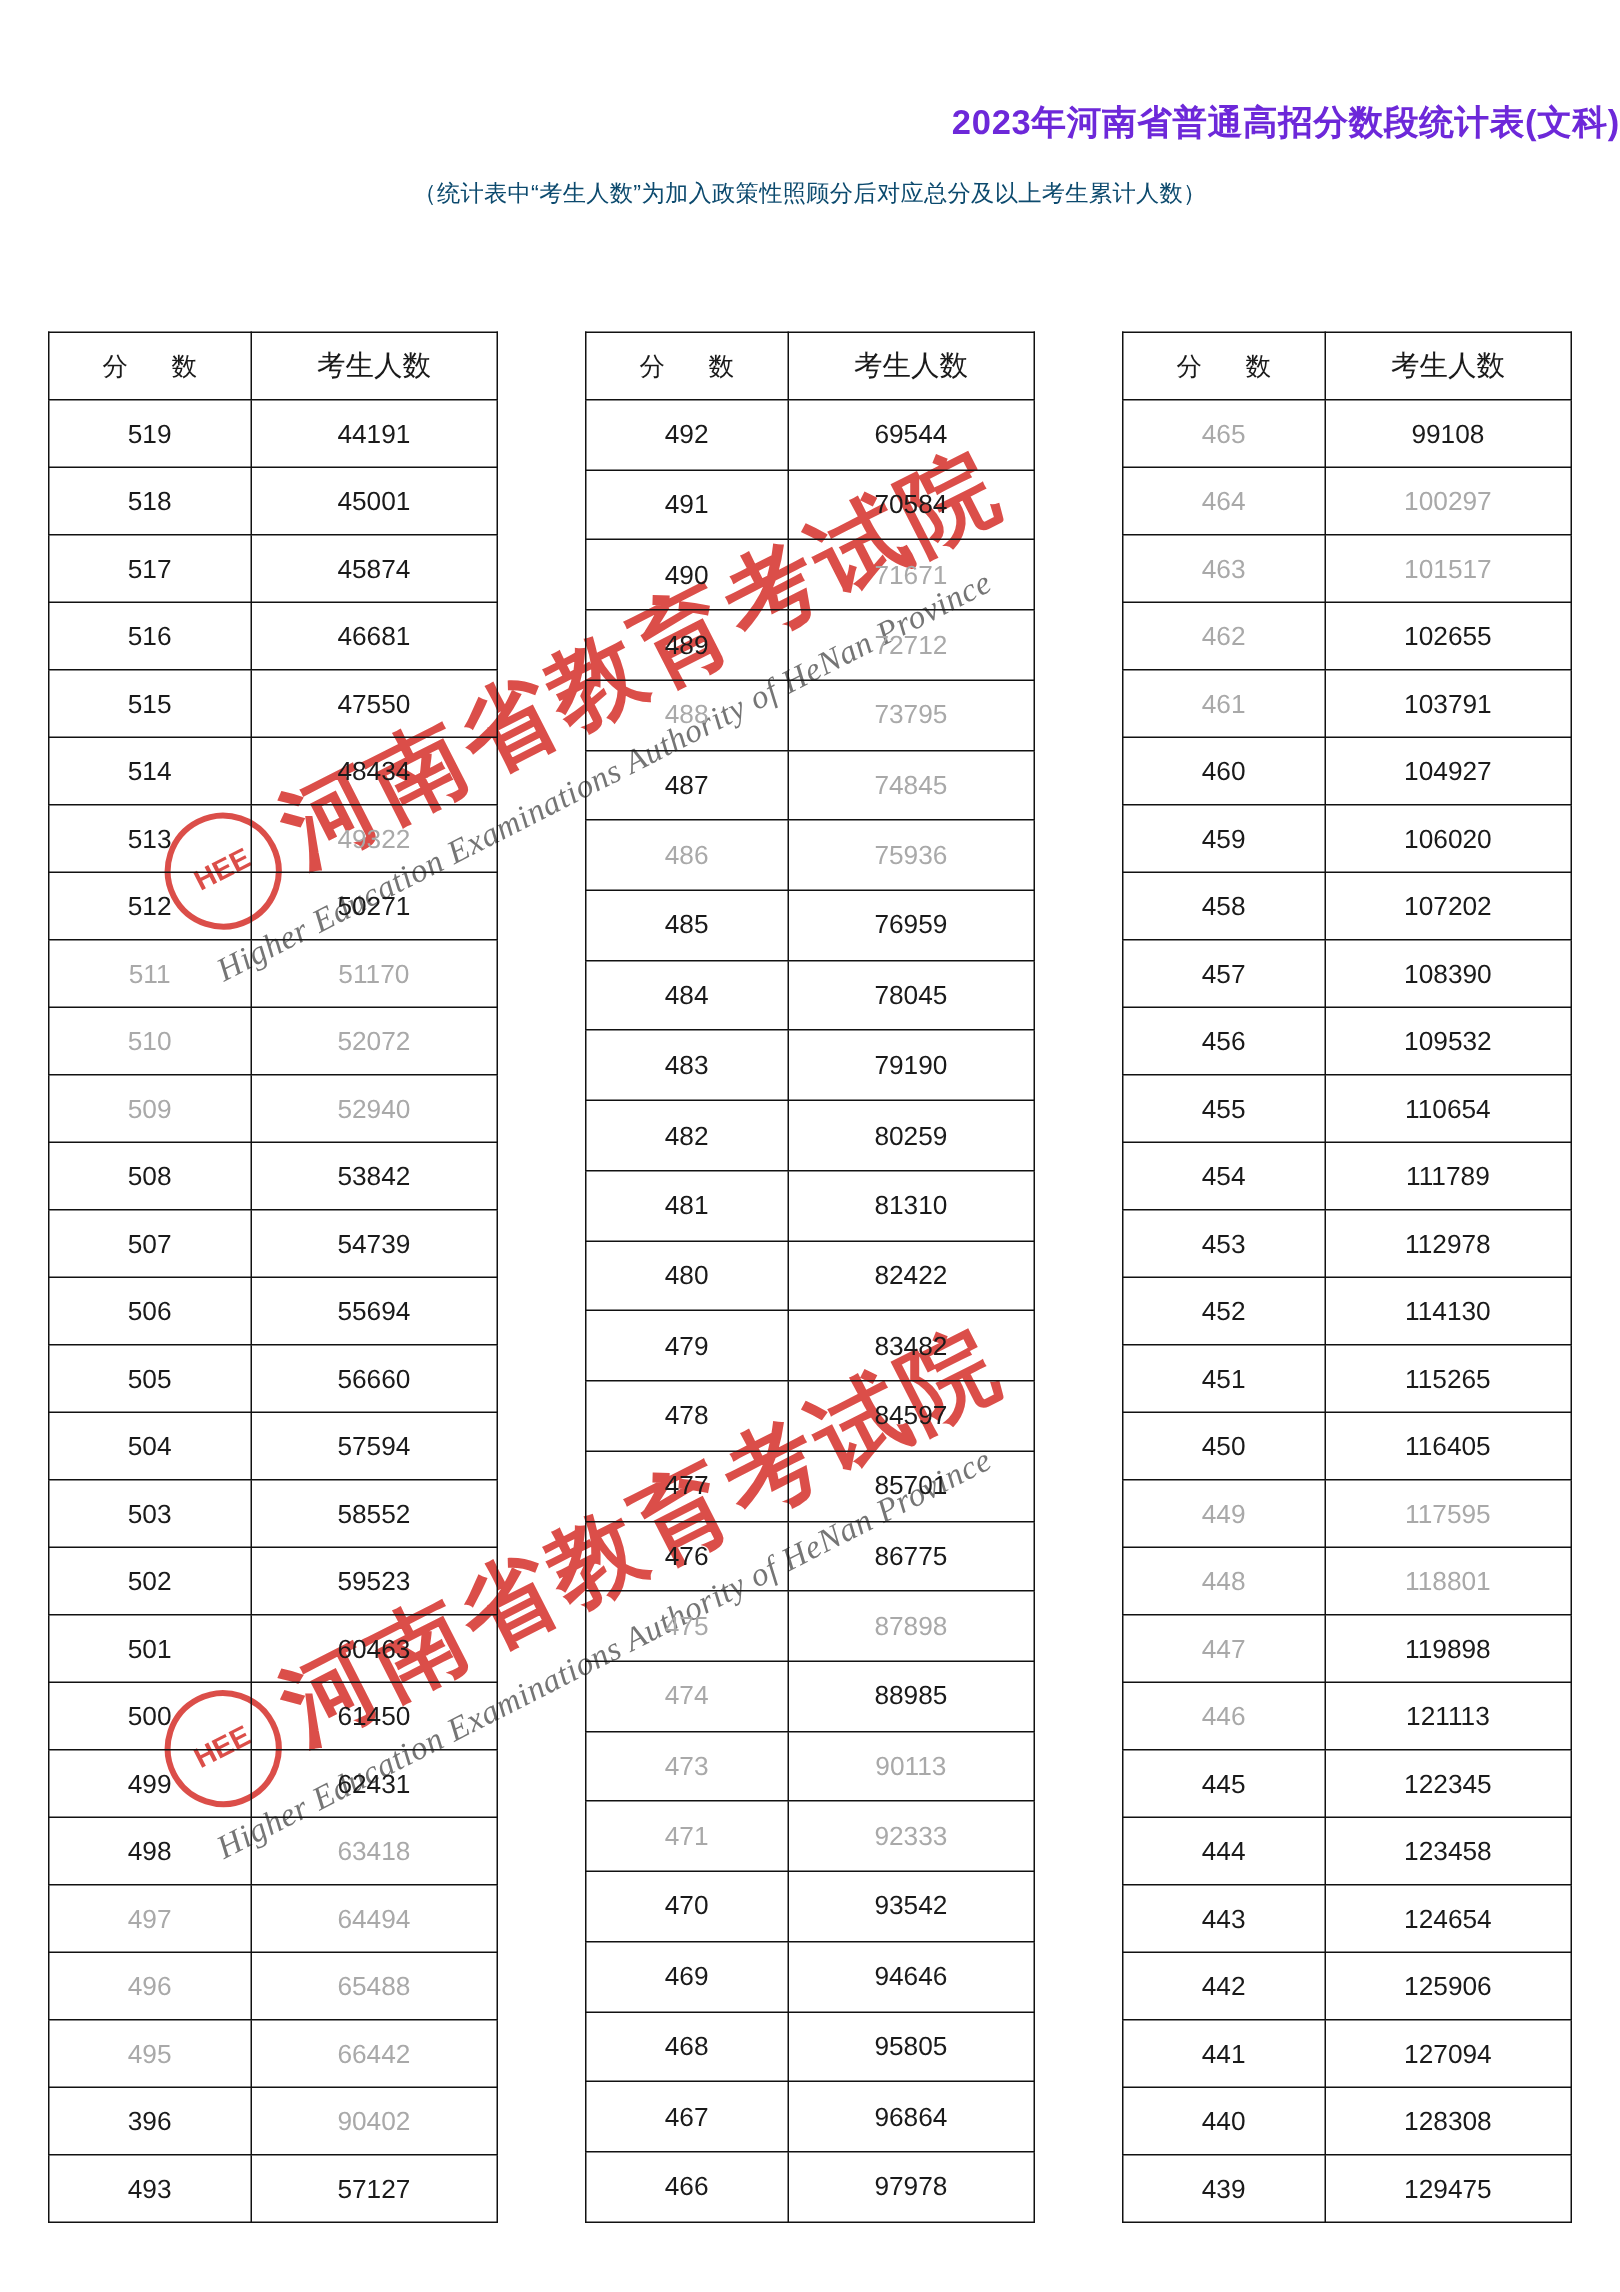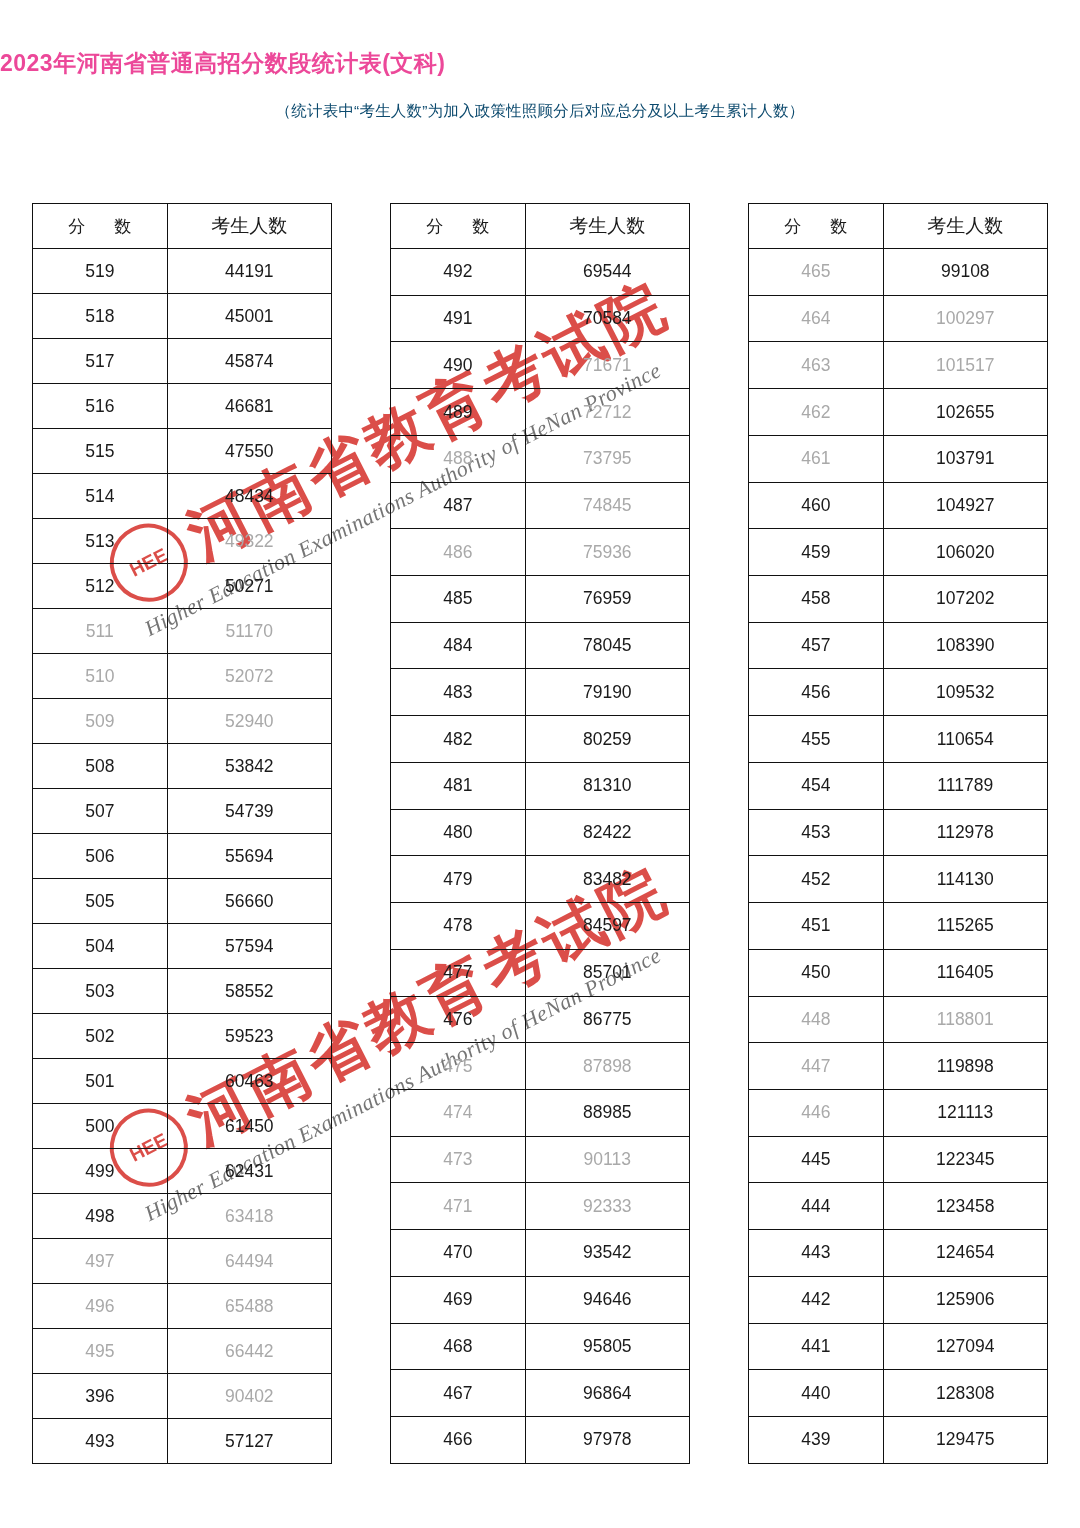--- a/index.html
+++ b/index.html
@@ -16,26 +16,26 @@
     overflow: hidden;
   }
   .page {
     position: relative;
     width: 1080px;
     height: 1528px;
     box-sizing: border-box;
   }
 
   .doc-title {
-    text-align: left;
+    text-align: right;
     font-size: 23px;
     font-weight: bold;
     letter-spacing: 0.5px;
-    margin-top: 48px;
-    color: #ec4899;
+    margin-top: 66px;
+    color: #6d28d9;
   }
   .doc-subtitle {
     text-align: center;
     font-size: 15.5px;
     margin-top: 22px;
     color: #0c4a6e;
     letter-spacing: 0.2px;
   }
 
   .tables-wrap {
@@ -469,20 +469,24 @@
           </tr>
           <tr>
             <td>451</td>
             <td>115265</td>
           </tr>
           <tr>
             <td>450</td>
             <td>116405</td>
           </tr>
           <tr>
+            <td class="faded">449</td>
+            <td class="faded">117595</td>
+          </tr>
+          <tr>
             <td class="faded">448</td>
             <td class="faded">118801</td>
           </tr>
           <tr>
             <td class="faded">447</td>
             <td>119898</td>
           </tr>
           <tr>
             <td class="faded">446</td>
             <td>121113</td>

